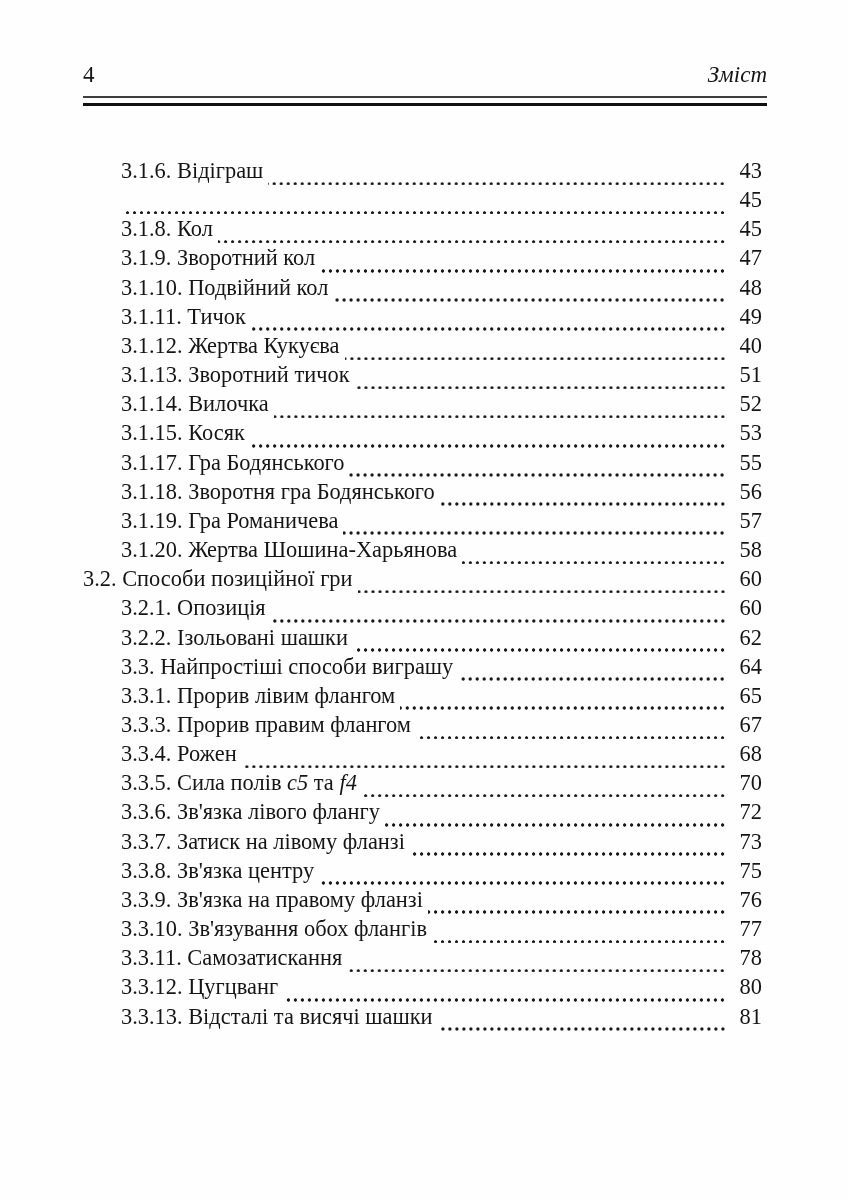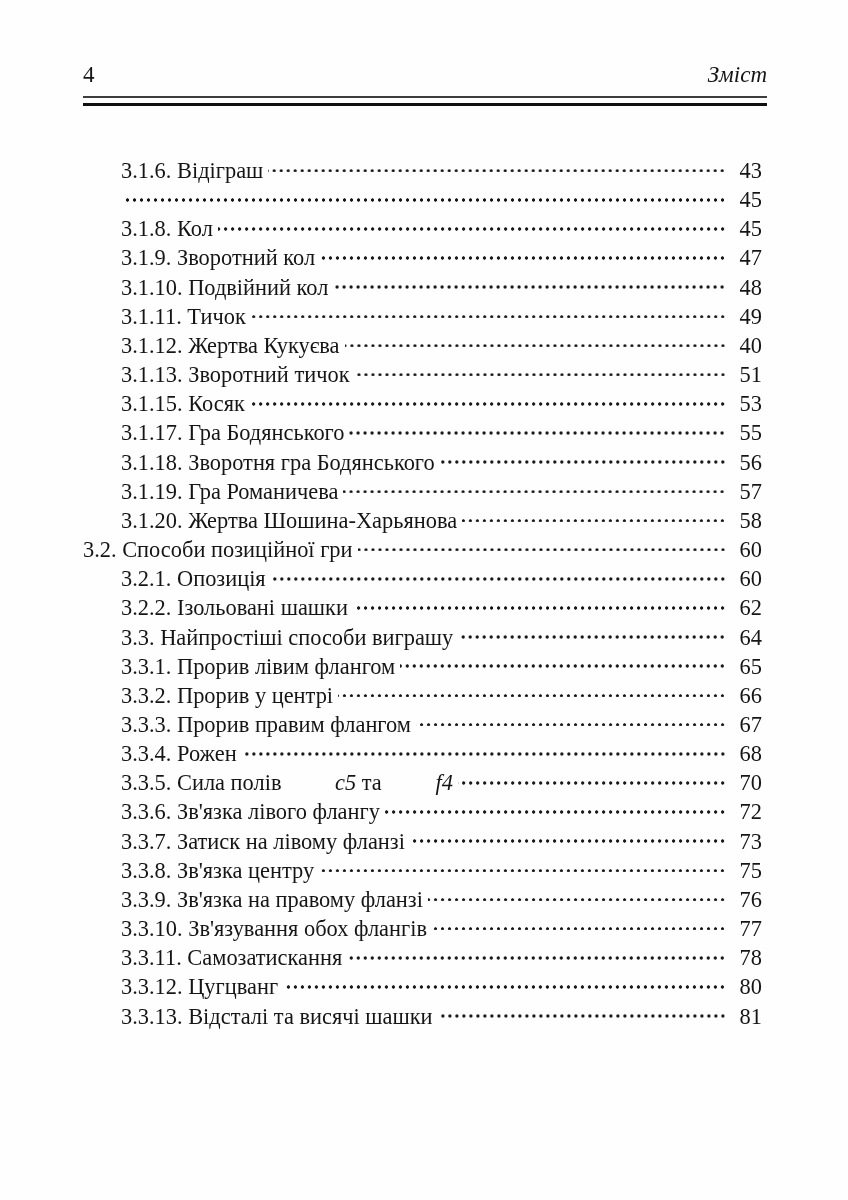--- a/index.html
+++ b/index.html
@@ -31,26 +31,26 @@
   .rule-thin  { border-top: 2px solid #3d3d3d; margin-top: 8px; }
   .rule-thick { border-top: 3px solid #101010; margin-top: 5px; }
 
   .toc {
     margin-top: 50px;
     font-size: 22.4px;
     padding-right: 5px;
   }
   .toc-row {
     display: flex;
-    align-items: center;
+    align-items: flex-end;
     line-height: 29.15px;
     white-space: nowrap;
   }
   .toc-row.lvl2 { padding-left: 38px; }
-  .toc-text .it { font-style: italic; margin-left: 48px; }
+  .toc-text .it { font-style: italic; }
   .leader {
     flex: 1 1 auto;
     height: 3.6px;
     margin: 0 6px 0 5px;
     background-image: radial-gradient(circle at 50% 50%, #181818 1.25px, rgba(0,0,0,0) 1.8px);
     background-size: 7px 3.6px;
     background-repeat: repeat-x;
     background-position: right bottom;
     min-width: 10px;
   }
@@ -106,20 +106,25 @@
           <span class="toc-text"><span>3.1.12. </span><span>Жертва Кукуєва</span></span>
           <span class="leader"></span>
           <span class="toc-page">40</span>
         </div>
         <div class="toc-row lvl2">
           <span class="toc-text"><span>3.1.13. </span><span>Зворотний тичок</span></span>
           <span class="leader"></span>
           <span class="toc-page">51</span>
         </div>
         <div class="toc-row lvl2">
+          <span class="toc-text"><span>3.1.14. </span><span>Вилочка</span></span>
+          <span class="leader"></span>
+          <span class="toc-page">52</span>
+        </div>
+        <div class="toc-row lvl2">
           <span class="toc-text"><span>3.1.15. </span><span>Косяк</span></span>
           <span class="leader"></span>
           <span class="toc-page">53</span>
         </div>
         <div class="toc-row lvl2">
           <span class="toc-text"><span>3.1.17. </span><span>Гра Бодянського</span></span>
           <span class="leader"></span>
           <span class="toc-page">55</span>
         </div>
         <div class="toc-row lvl2">
@@ -156,25 +161,20 @@
           <span class="toc-text"><span>3.3. </span><span>Найпростіші способи виграшу</span></span>
           <span class="leader"></span>
           <span class="toc-page">64</span>
         </div>
         <div class="toc-row lvl2">
           <span class="toc-text"><span>3.3.1. </span><span>Прорив лівим флангом</span></span>
           <span class="leader"></span>
           <span class="toc-page">65</span>
         </div>
         <div class="toc-row lvl2">
-          <span class="toc-text"><span>3.3.2. </span><span>Прорив у центрі</span></span>
-          <span class="leader"></span>
-          <span class="toc-page">66</span>
-        </div>
-        <div class="toc-row lvl2">
           <span class="toc-text"><span>3.3.3. </span><span>Прорив правим флангом</span></span>
           <span class="leader"></span>
           <span class="toc-page">67</span>
         </div>
         <div class="toc-row lvl2">
           <span class="toc-text"><span>3.3.4. </span><span>Рожен</span></span>
           <span class="leader"></span>
           <span class="toc-page">68</span>
         </div>
         <div class="toc-row lvl2">

